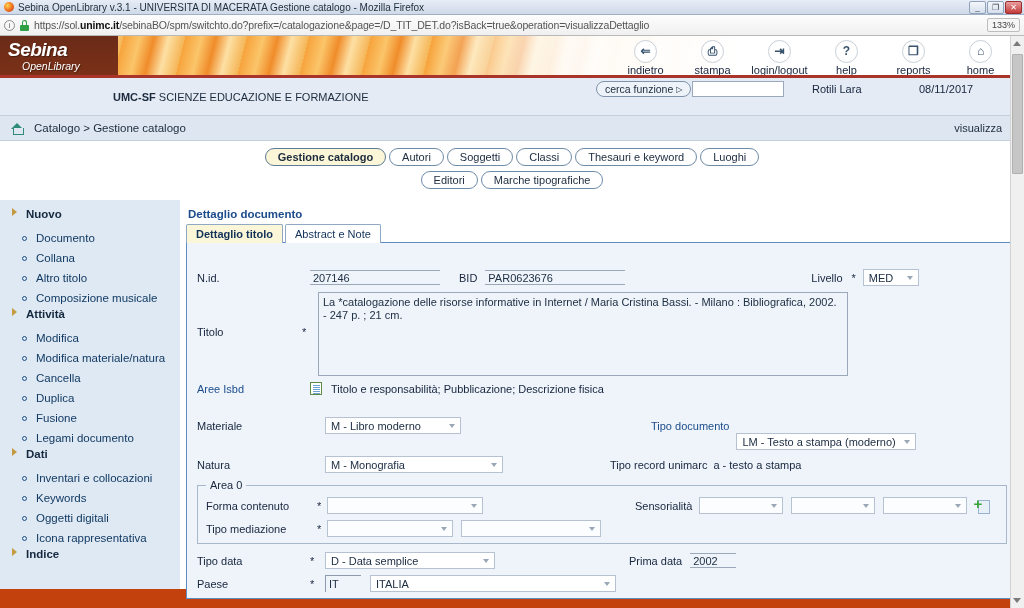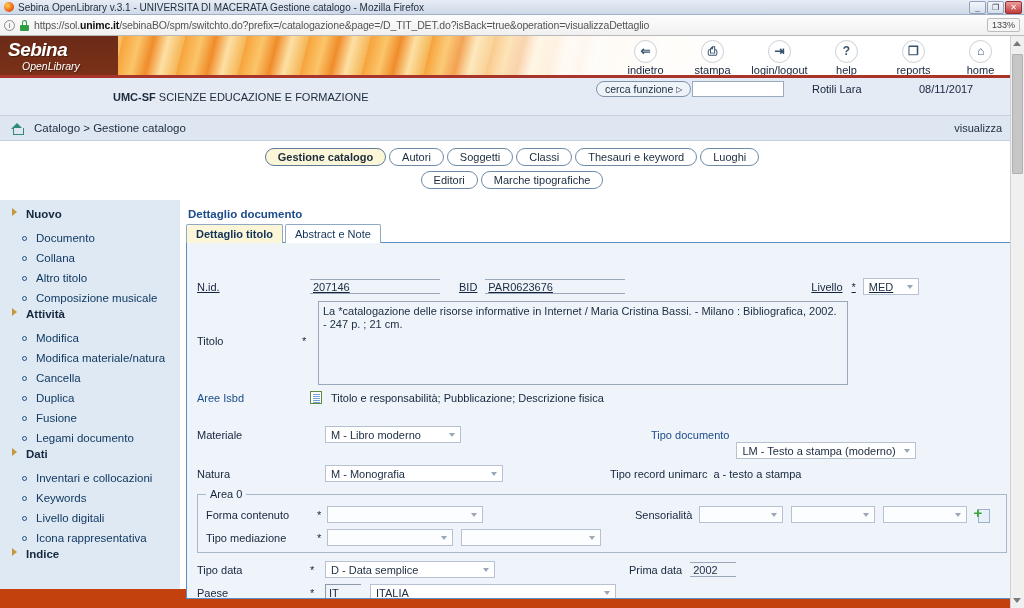--- a/index.html
+++ b/index.html
@@ -414,21 +414,21 @@
       <div class="lnk">
           <span class="dot"></span>
           <span>Inventari e collocazioni</span>
         </div>
       <div class="lnk">
           <span class="dot"></span>
           <span>Keywords</span>
         </div>
       <div class="lnk">
           <span class="dot"></span>
-          <span>Livello digitali</span>
+          <span>Oggetti digitali</span>
         </div>
       <div class="lnk">
           <span class="dot"></span>
           <span>Icona rappresentativa</span>
         </div>
 
       <div class="grp">
         <span class="tri"></span>
         <span>Indice</span>
       </div>
@@ -437,21 +437,21 @@
     <div class="main">
       <div class="dd-title">Dettaglio documento</div>
 
       <div class="tabs">
         <div class="tab active">Dettaglio titolo</div>
         <div class="tab">Abstract e Note</div>
       </div>
 
       <div class="panel">
 
-        <div class="row" style="margin-top:25px;text-decoration:underline;">
+        <div class="row" style="margin-top:16px;">
           <span class="lbl" style="width:113px;">N.id.</span>
           <input class="ro-input" style="width: 130px;" readonly="" value="207146">
           <span class="lbl" style="margin-left:19px;">BID</span>
           <input class="ro-input" style="width: 140px; margin-left: 8px;" readonly="" value="PAR0623676">
           <span class="lbl" style="margin-left:186px;">Livello</span>
           <span class="star" style="margin-left:9px;">*</span>
           <span class="sel" style="width:56px;margin-left:7px;">
             <span class="txt">MED</span>
             <span class="arrow"></span>
           </span>

